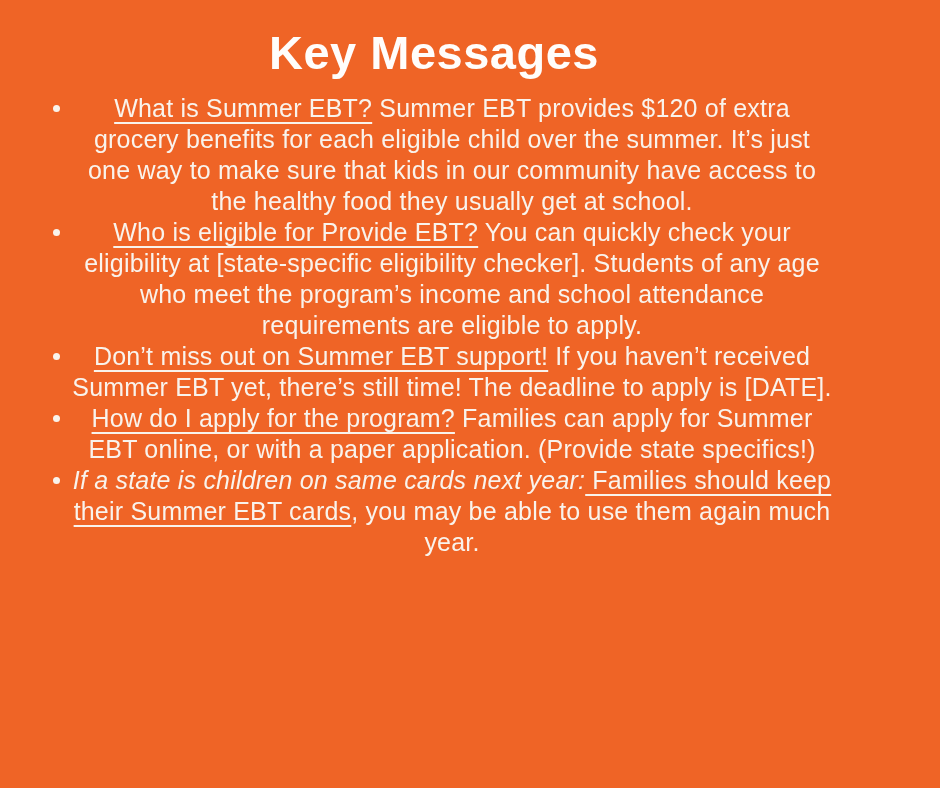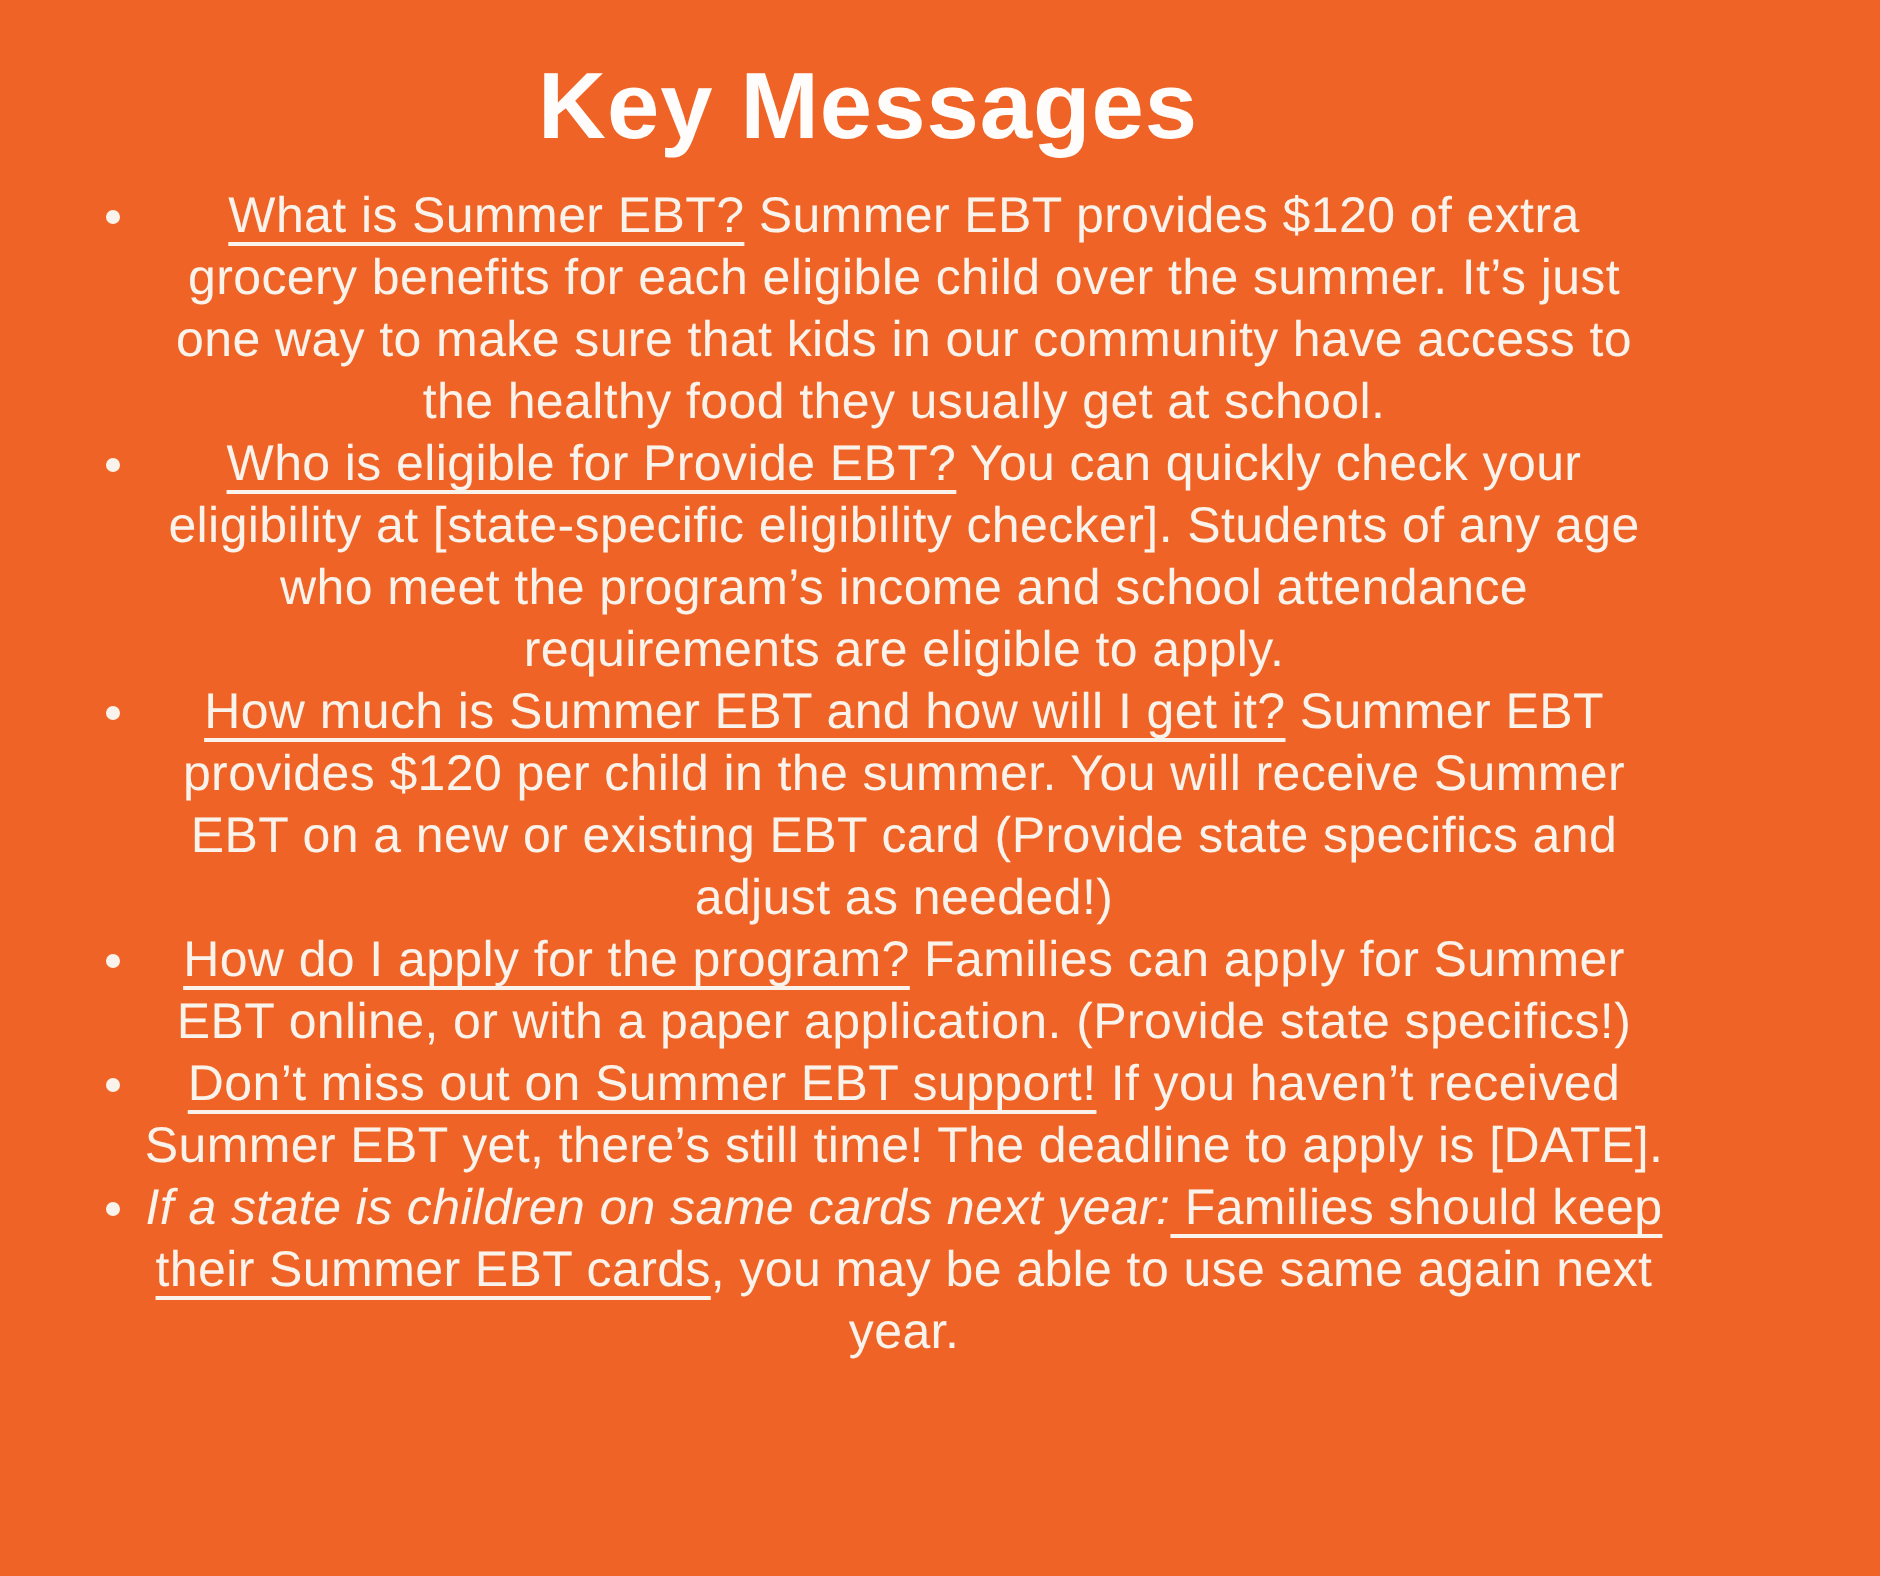--- a/index.html
+++ b/index.html
@@ -65,18 +65,17 @@
   }
 </style>
 </head>
 <body>
 
 <div class="canvas">
   <h1 class="page-title">Key Messages</h1>
   <ul class="key-list">
       <li><span class="u">What is Summer EBT?</span><span> Summer EBT provides $120 of extra grocery benefits for each eligible child over the summer. It’s just one way to make sure that kids in our community have access to the healthy food they usually get at school.</span></li>
       <li><span class="u">Who is eligible for Provide EBT?</span><span> You can quickly check your eligibility at [state-specific eligibility checker]. Students of any age who meet the program’s income and school attendance requirements are eligible to apply.</span></li>
-      <li><span class="u">How much is Summer EBT and how will I get it?</span><span> Summer EBT provides $120 per child in the summer. You will receive Summer EBT on a new or existing EBT card (Provide state specifics and adjust as needed!)</span></li>
+      <li><span class="u">Don’t miss out on Summer EBT support!</span><span> If you haven’t received Summer EBT yet, there’s still time! The deadline to apply is [DATE].</span></li>
       <li><span class="u">How do I apply for the program?</span><span> Families can apply for Summer EBT online, or with a paper application. (Provide state specifics!)</span></li>
-      <li><span class="u">Don’t miss out on Summer EBT support!</span><span> If you haven’t received Summer EBT yet, there’s still time! The deadline to apply is [DATE].</span></li>
-      <li><span class="i">If a state is children on same cards next year:</span><span class="u"> Families should keep their Summer EBT cards</span><span>, you may be able to use same again next year.</span></li>
+      <li><span class="i">If a state is children on same cards next year:</span><span class="u"> Families should keep their Summer EBT cards</span><span>, you may be able to use them again much year.</span></li>
     </ul>
 </div>
 
 </body></html>

